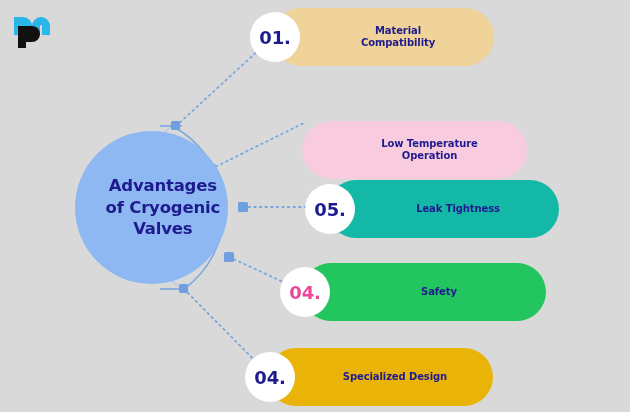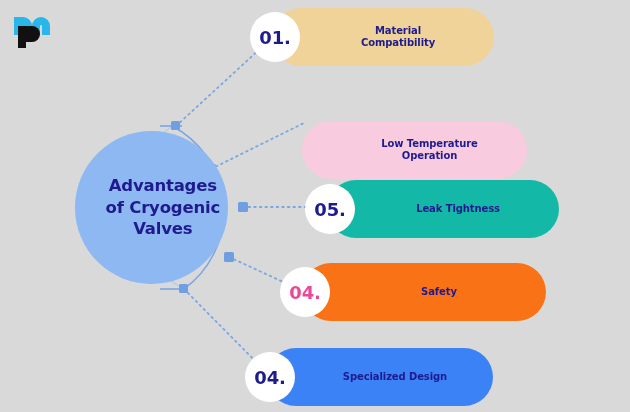--- a/index.html
+++ b/index.html
@@ -184,30 +184,30 @@
   <div class="row" id="row-3">
     <div class="pill" style="background: #14b8a6;">
       <div class="pill-text" style="color: rgb(31, 27, 143);">Leak Tightness</div>
     </div>
     <div class="badge" style="background: rgb(255, 255, 255);">
       <span class="badge-num" style="color: rgb(31, 27, 143);">05.</span>
     </div>
   </div>
 
   <div class="row" id="row-4">
-    <div class="pill" style="background: #f97316;">
+    <div class="pill" style="background: #22c55e;">
       <div class="pill-text" style="color: rgb(31, 27, 143);">Safety</div>
     </div>
     <div class="badge" style="background: rgb(255, 255, 255);">
       <span class="badge-num" style="color: #ec4899;">04.</span>
     </div>
   </div>
 
   <div class="row" id="row-5">
-    <div class="pill" style="background: #3b82f6;">
+    <div class="pill" style="background: #eab308;">
       <div class="pill-text" style="color: rgb(31, 27, 143);">Specialized Design</div>
     </div>
     <div class="badge" style="background: rgb(255, 255, 255);">
       <span class="badge-num" style="color: rgb(31, 27, 143);">04.</span>
     </div>
   </div>
 
 </div>
 
 </body></html>

